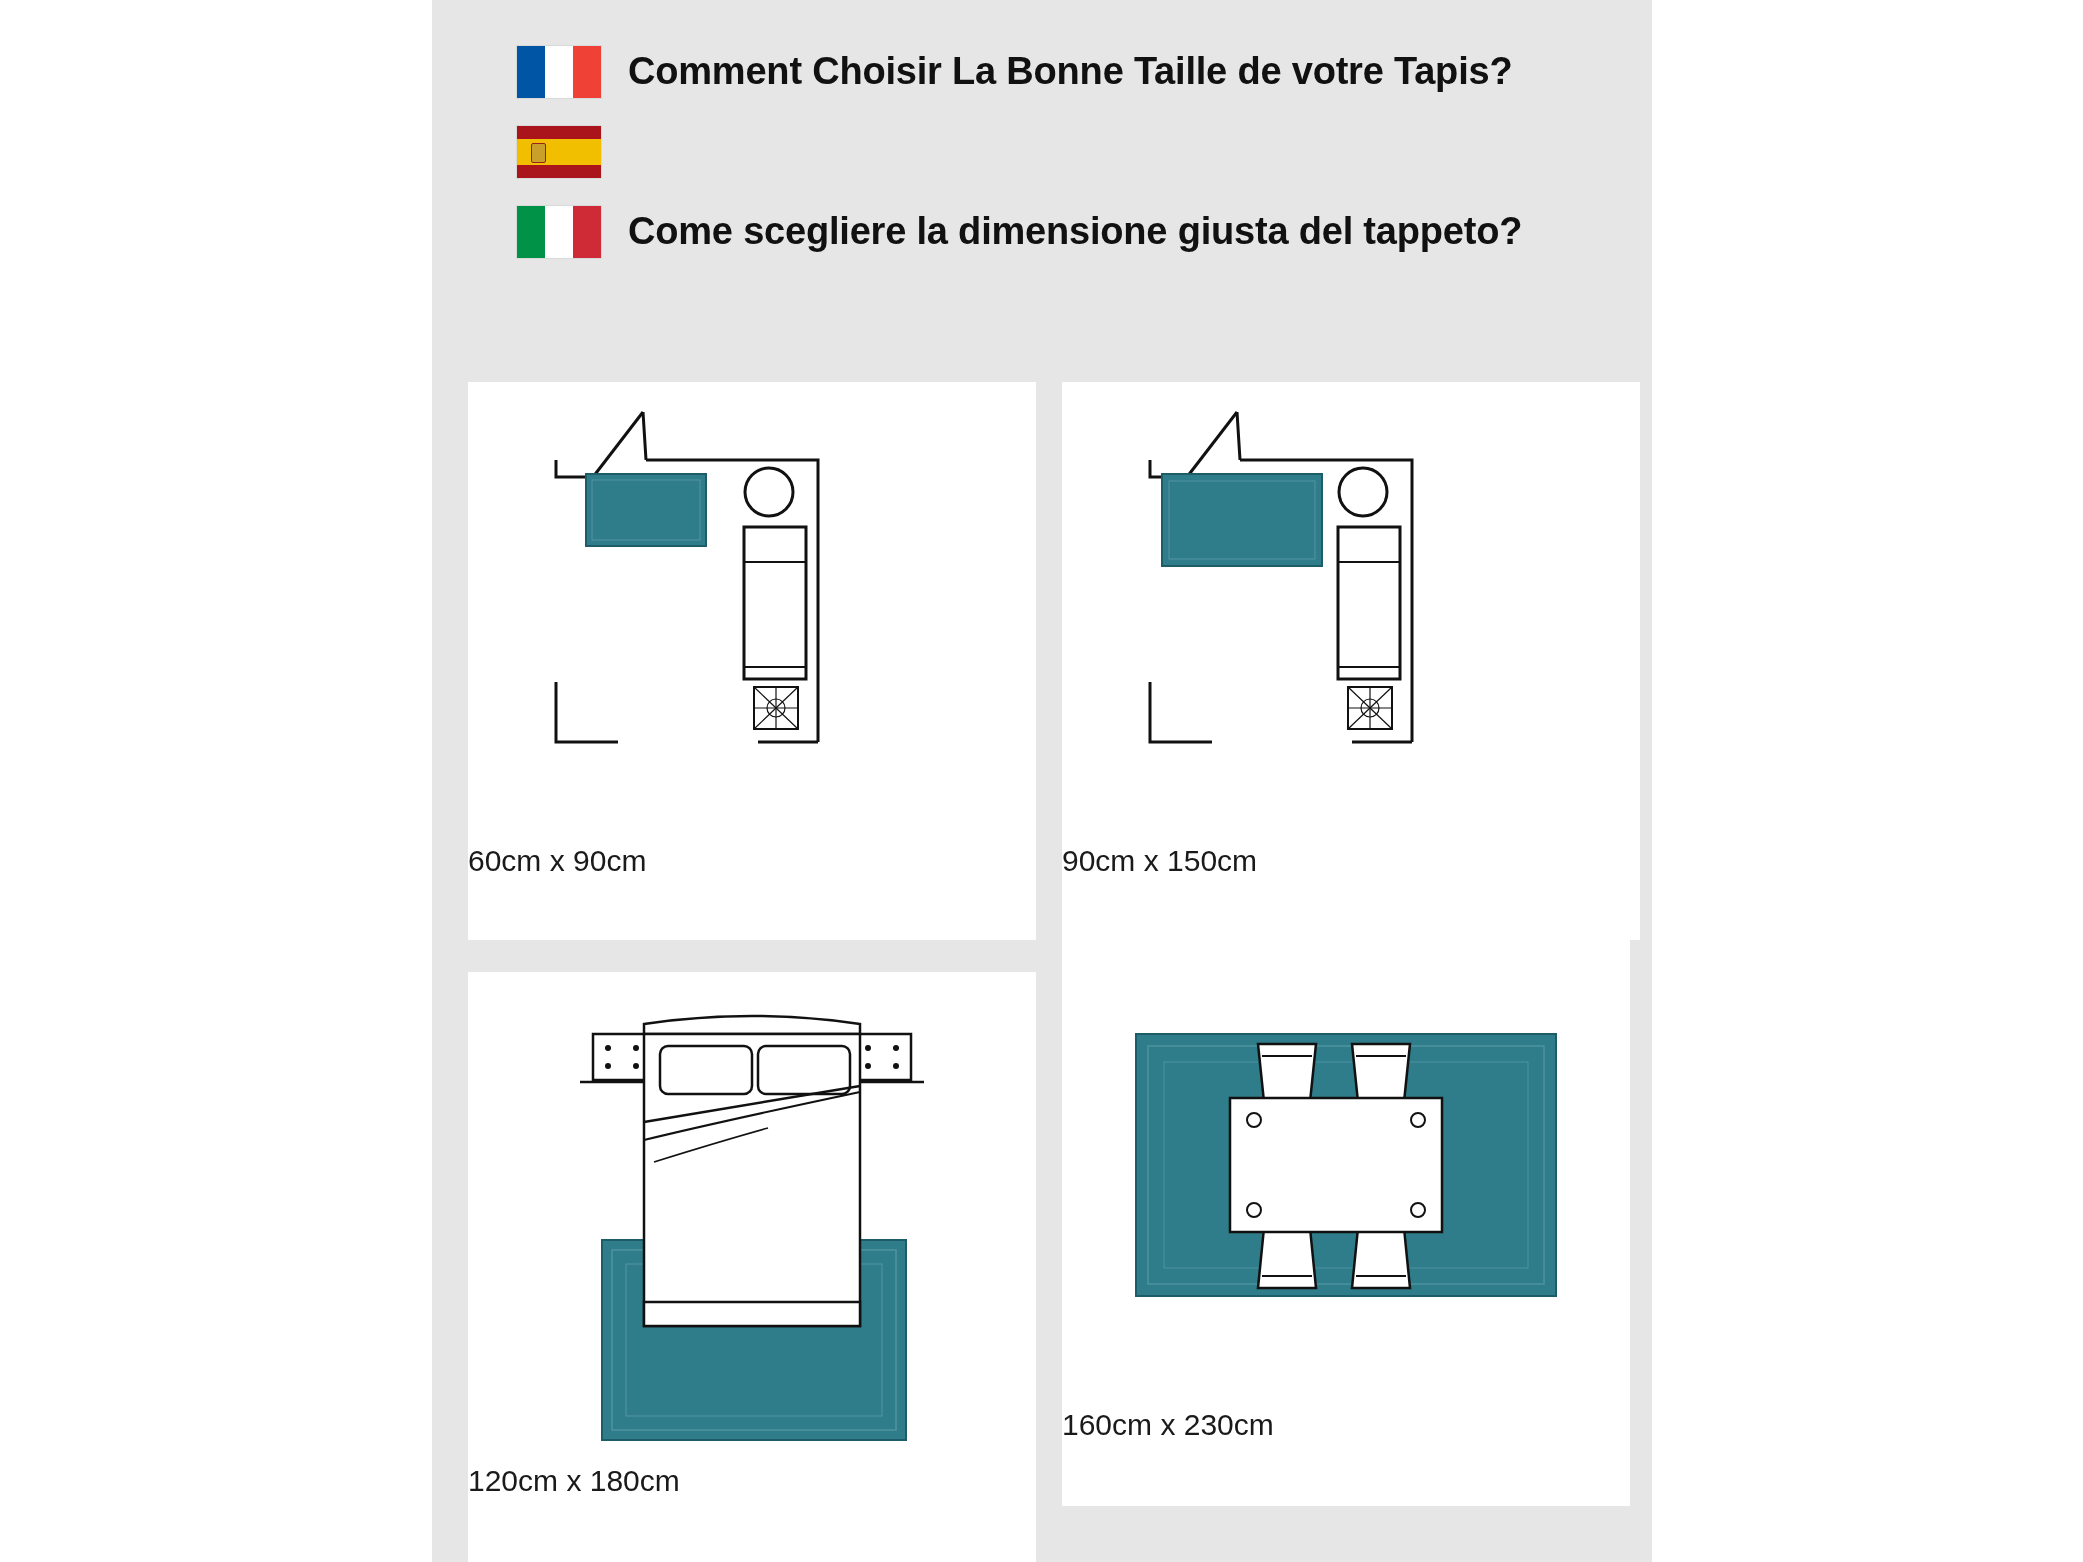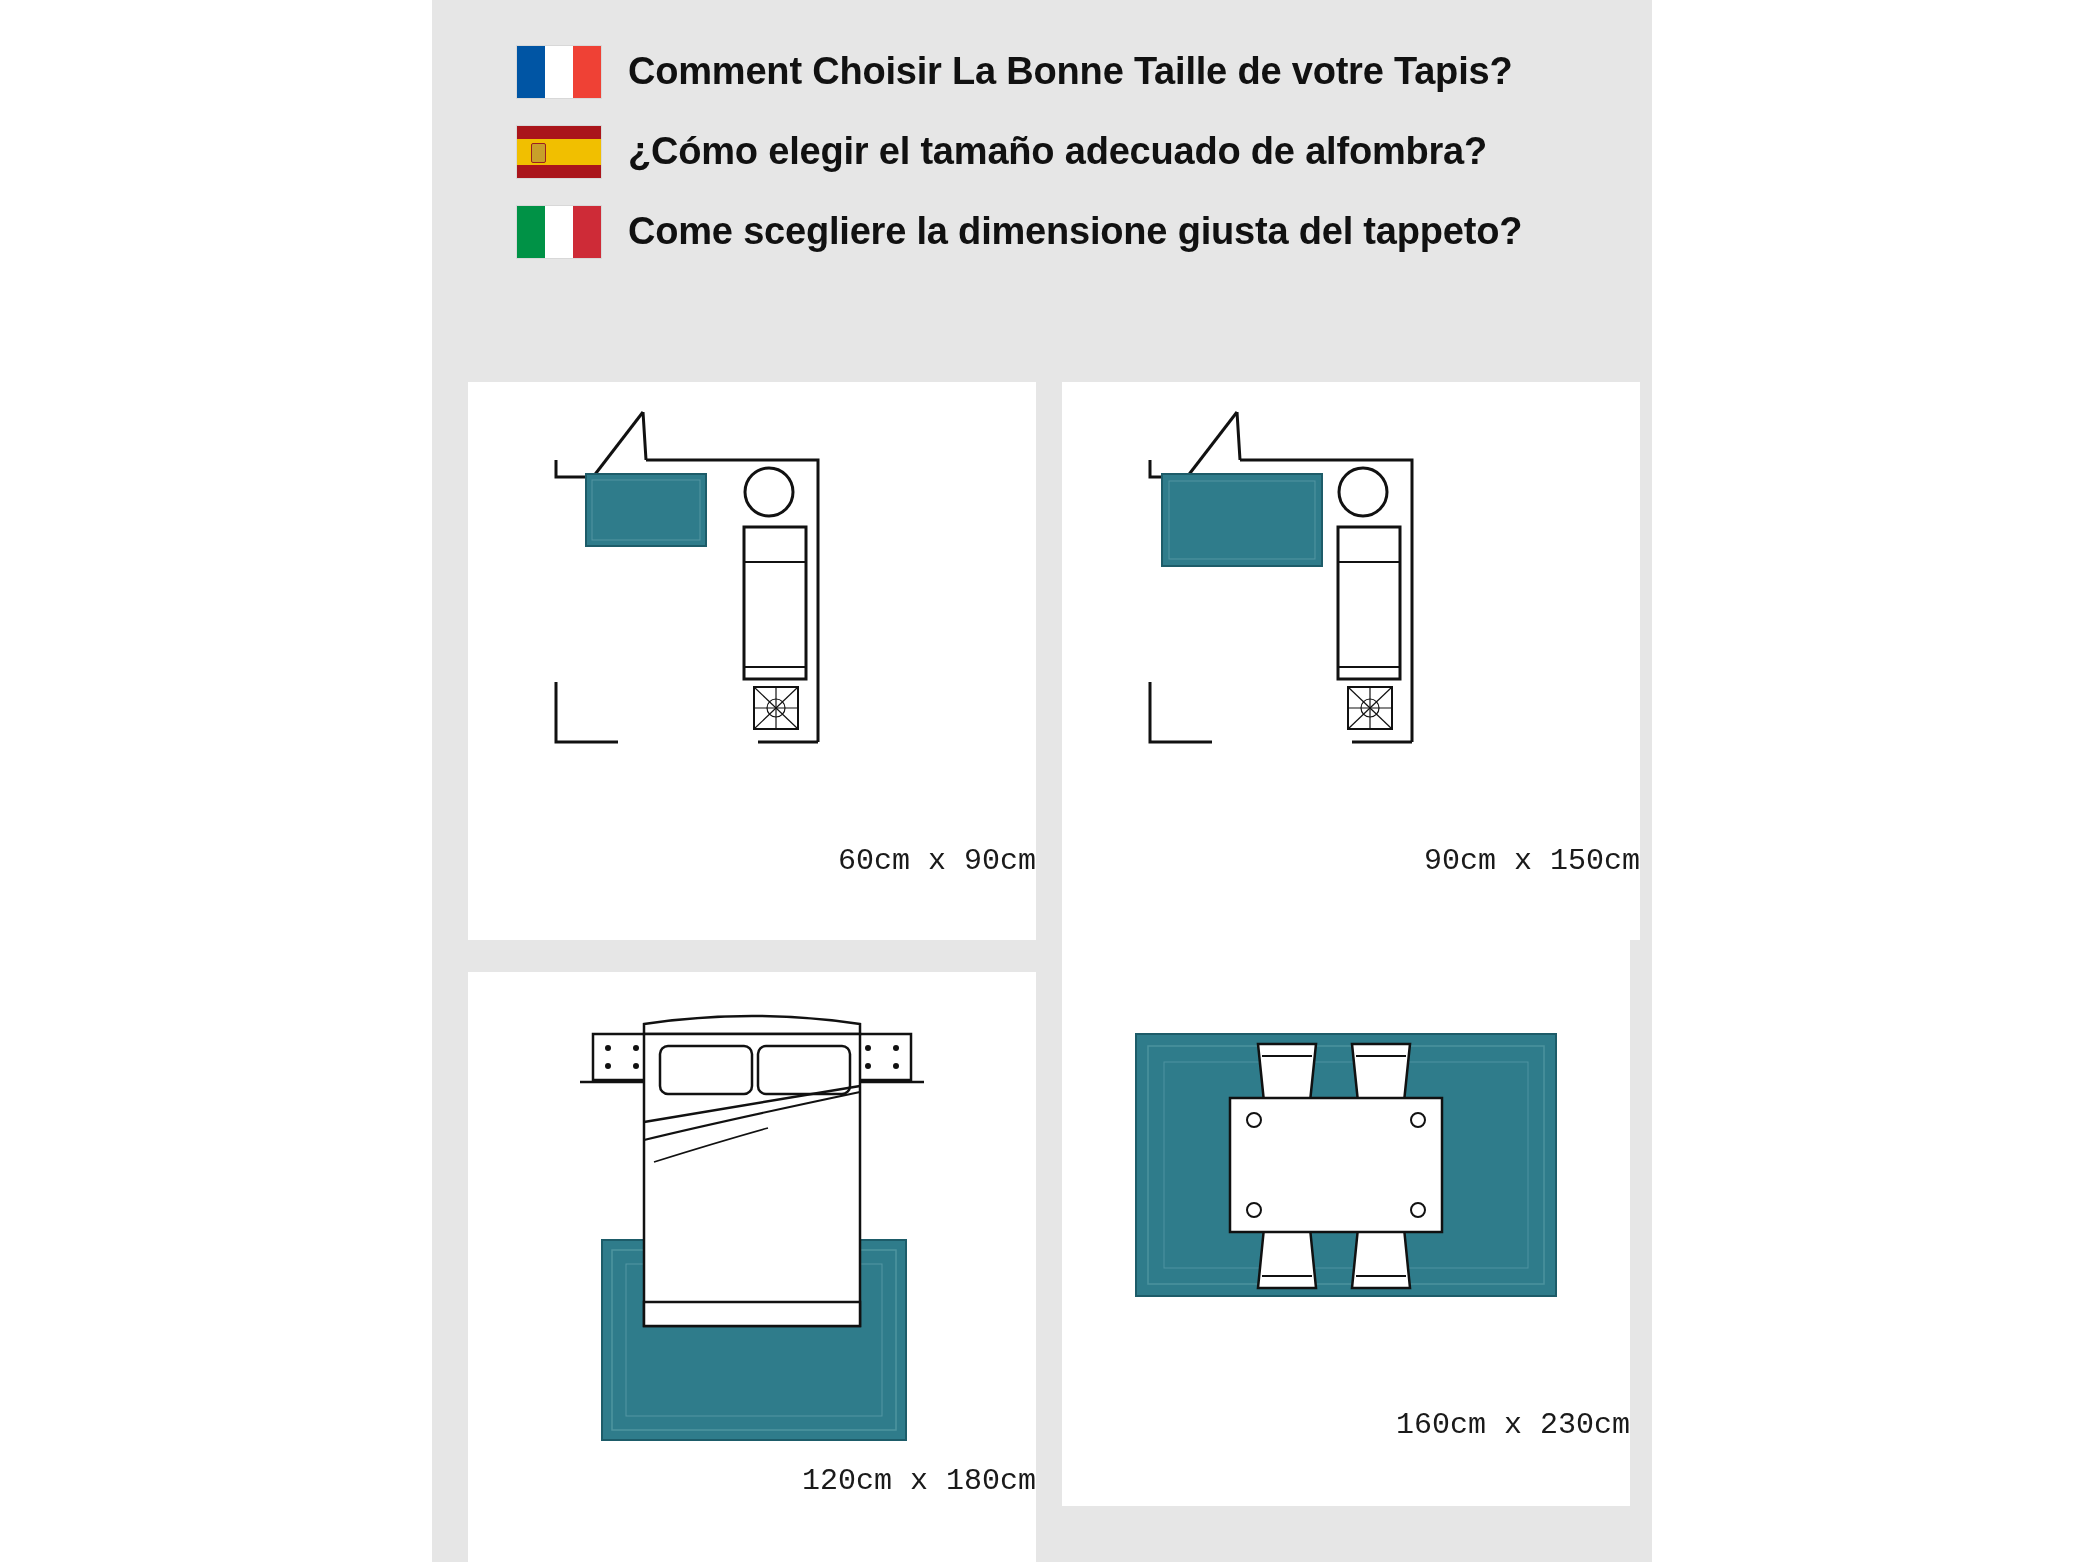--- a/index.html
+++ b/index.html
@@ -94,24 +94,24 @@
     background: #ffffff;
   }
   .card-1 { left: 468px; top: 382px;  width: 568px; height: 558px; }
   .card-2 { left: 1062px; top: 382px; width: 568px; height: 558px; padding-left: 10px; }
   .card-3 { left: 468px; top: 972px;  width: 568px; height: 590px; }
   .card-4 { left: 1062px; top: 916px; width: 568px; height: 590px; }
   .card-caption {
     position: absolute;
     left: 0;
     width: 100%;
-    text-align: right;
+    text-align: left;
     font-size: 30px;
     color: #1a1a1a;
-    font-family: Liberation Mono, monospace;
+    font-family: Liberation Sans, sans-serif;
   }
   .card-1 .card-caption, .card-2 .card-caption { top: 462px; }
   .card-3 .card-caption, .card-4 .card-caption { top: 492px; }
   .art {
     position: absolute;
     left: 0; top: 0;
     width: 100%;
     height: 100%;
   }
   svg { display: block; }
@@ -133,21 +133,20 @@
       <span class="headline-text">Comment Choisir La Bonne Taille de votre Tapis?</span>
     </div>
 
     <div class="headline-row">
       <span class="flag spain">
         <span class="s1" style="background:#AA151B"></span>
         <span class="s2" style="background:#F1BF00"></span>
         <span class="s3" style="background:#AA151B"></span>
         <span class="crest"></span>
       </span>
-      <span class="headline-text">¿Cómo elegir el tamaño adecuado de alfombra?</span>
     </div>
 
     <div class="headline-row">
       <span class="flag vert">
         <span class="band b1" style="background:#009246"></span>
         <span class="band b2" style="background:#FFFFFF"></span>
         <span class="band b3" style="background:#CE2B37"></span>
       </span>
       <span class="headline-text">Come scegliere la dimensione giusta del tappeto?</span>
     </div>

